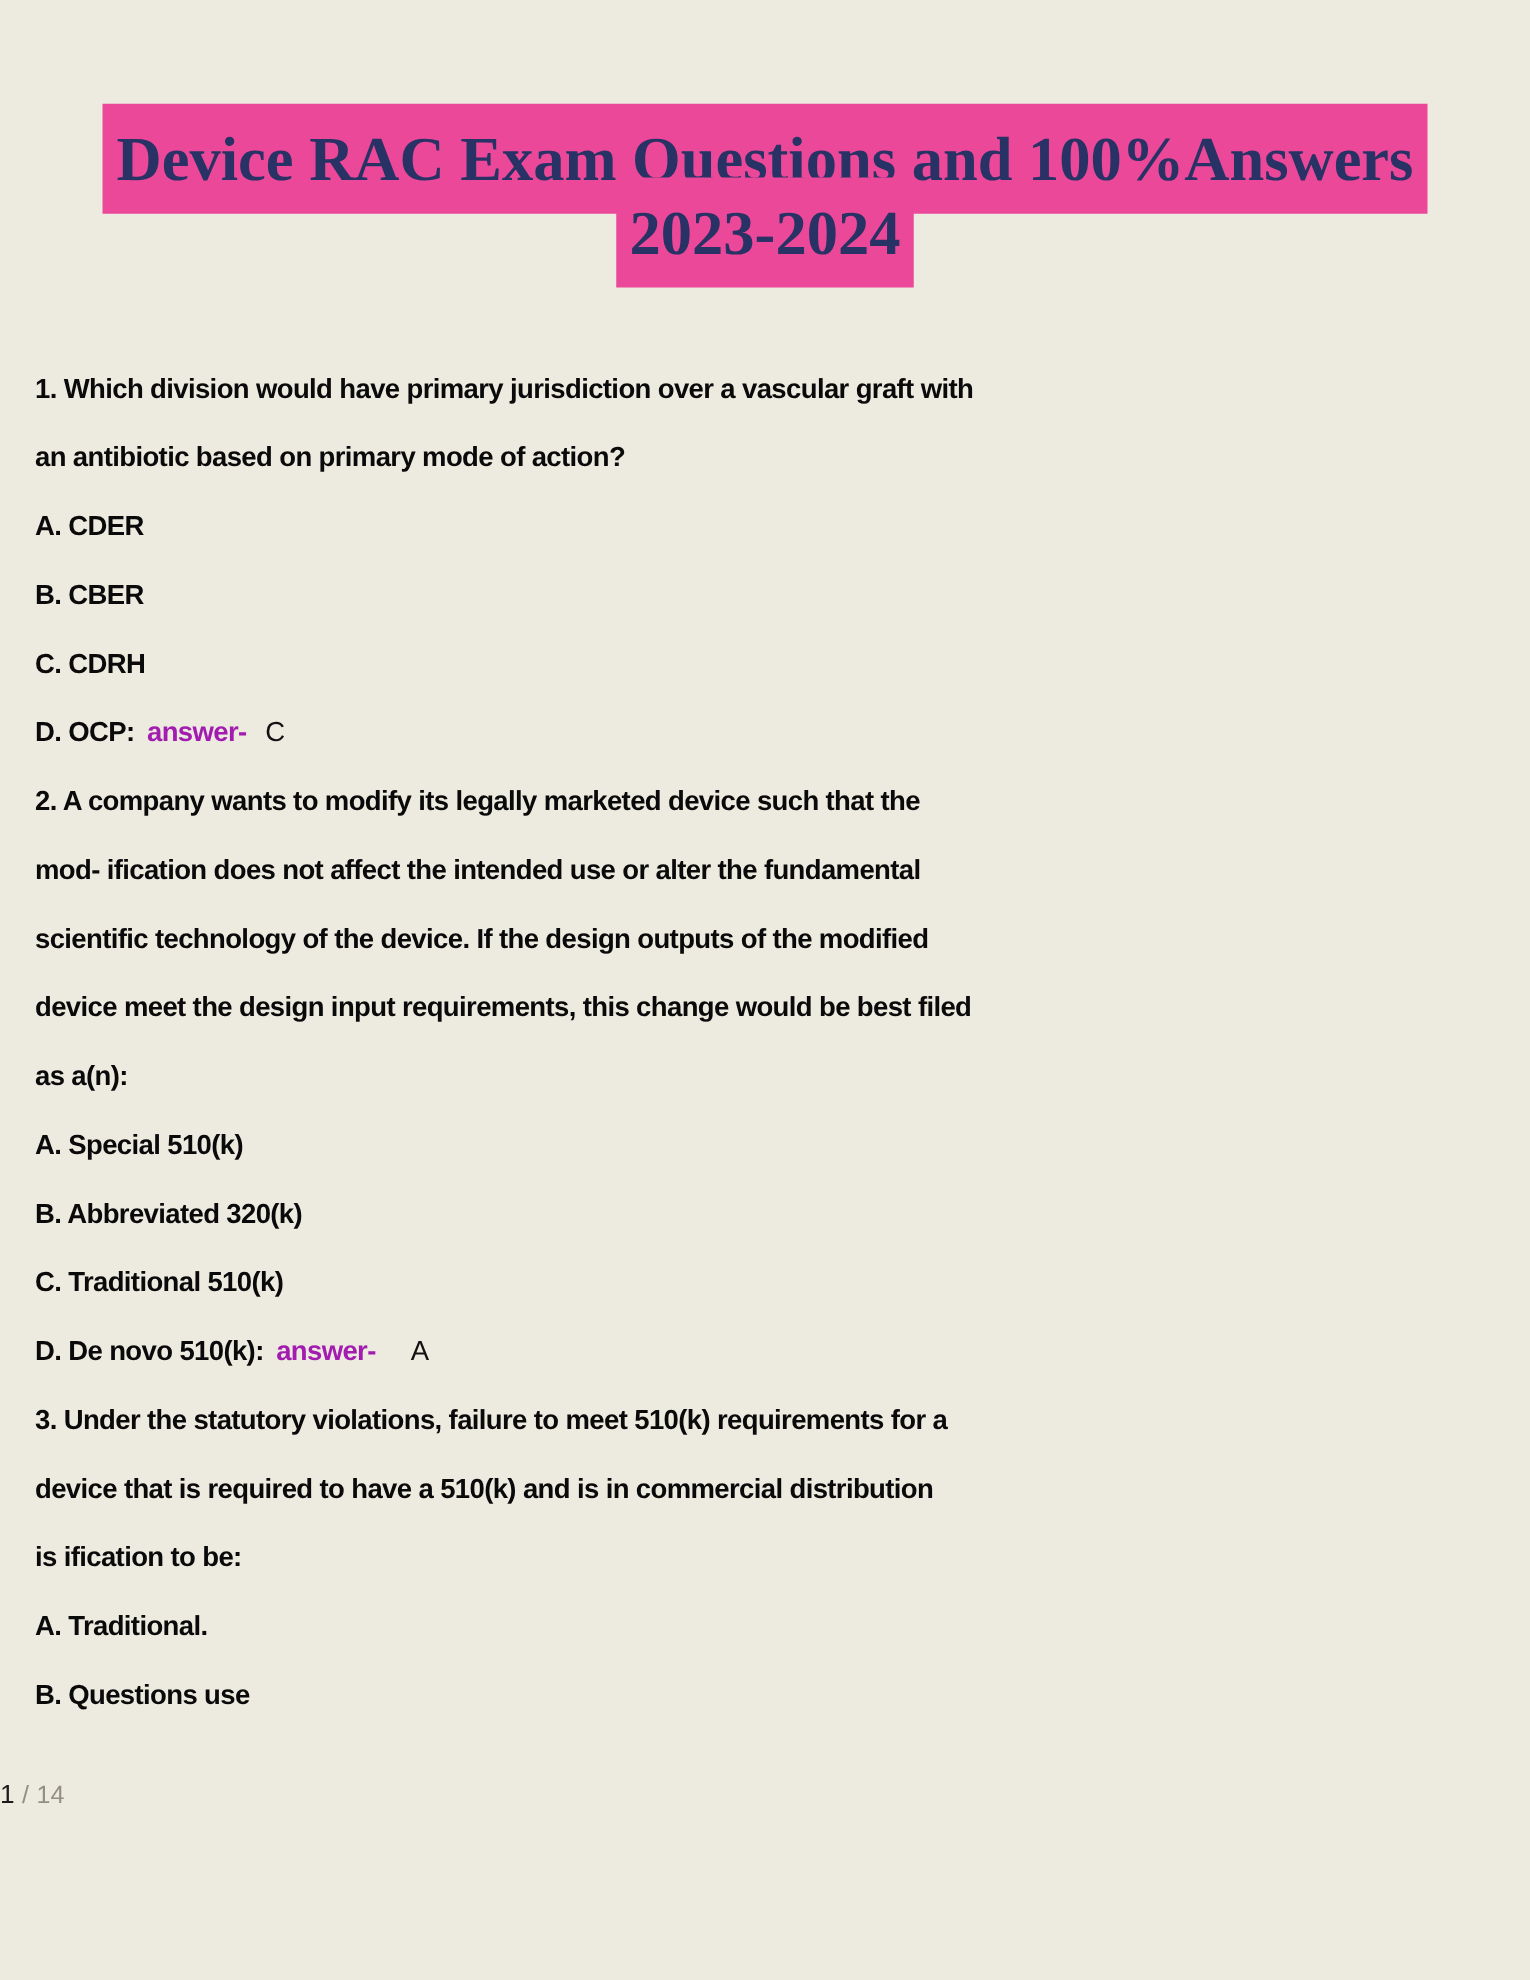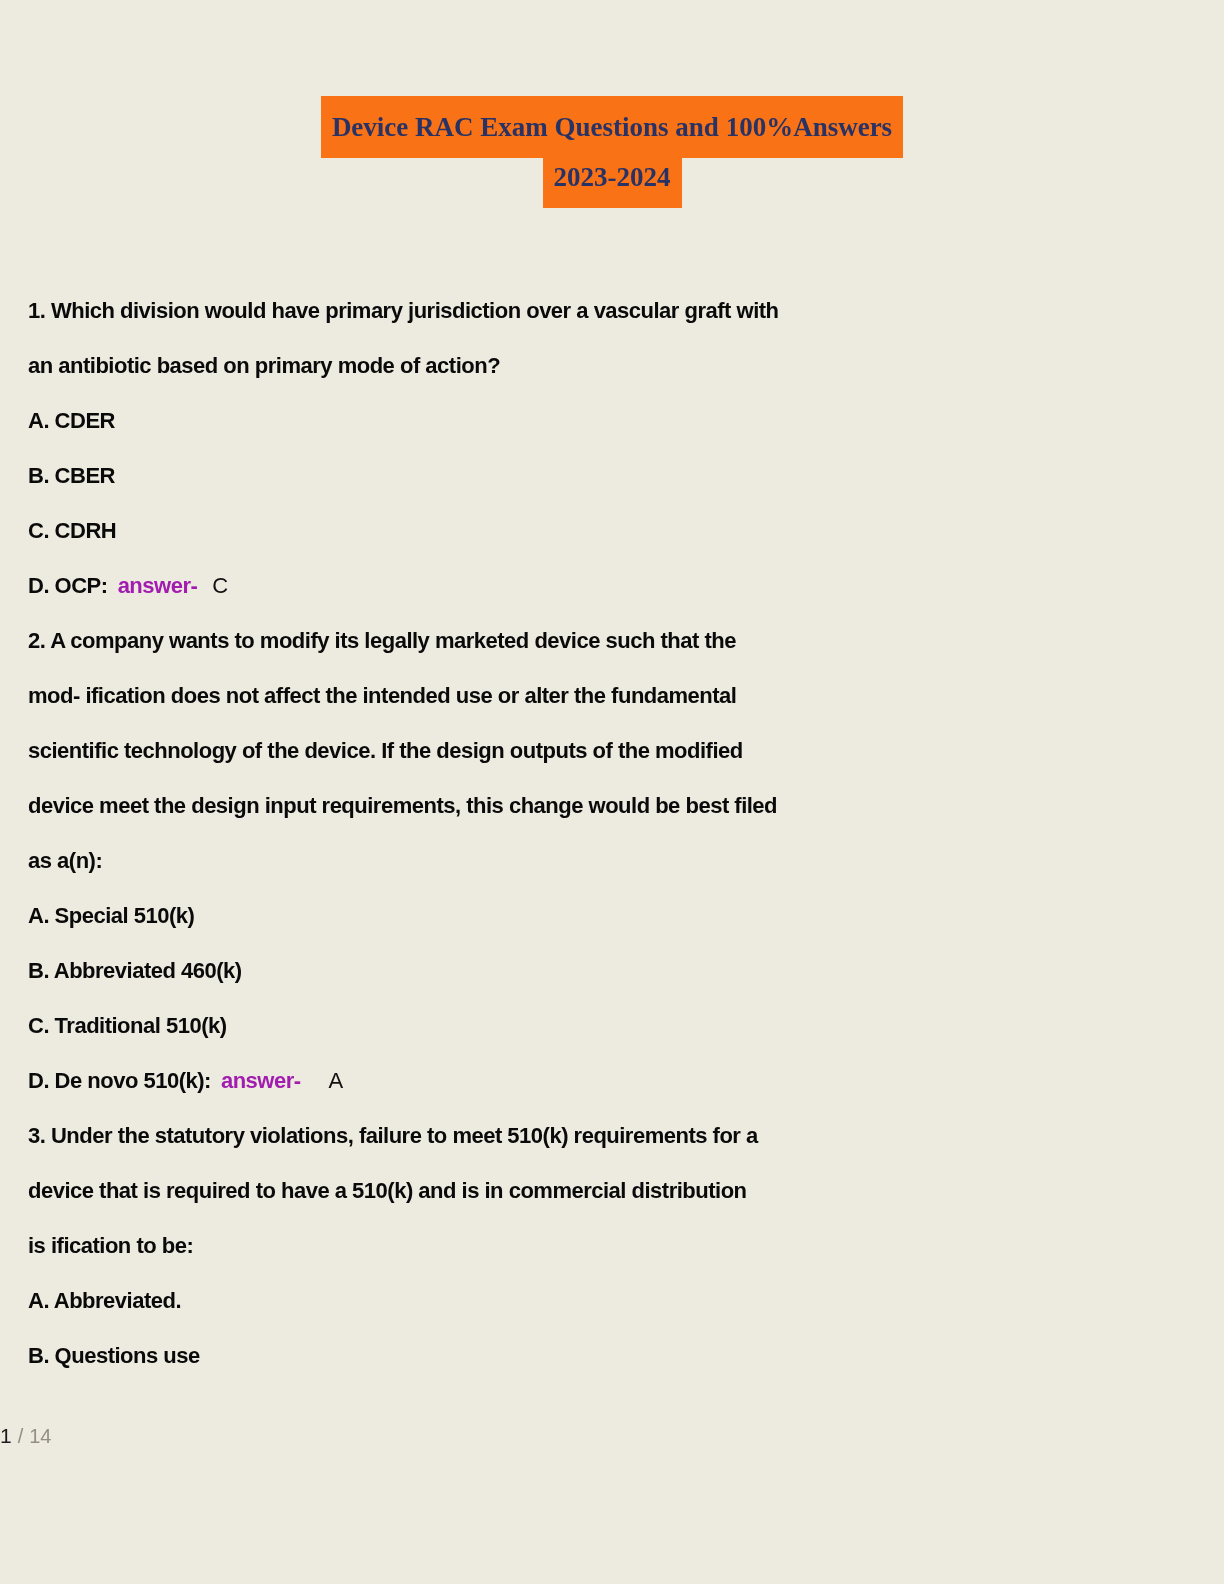--- a/index.html
+++ b/index.html
@@ -18,23 +18,23 @@
     position: absolute;
     top: 104px;
     left: 0;
     width: 100%;
     text-align: center;
     font-family: "Liberation Serif", serif;
     font-weight: 700;
   }
   .title-line { line-height: 47px; }
   .title-line > span {
-    background: #f97316;
+    background: #ec4899;
     color: #293264;
-    font-size: 27px;
+    font-size: 50px;
     padding: 16px 11px;
   }
 
   
   .content {
     position: absolute;
     top: 283px;
     left: 28px;
     right: 30px;
     color: #0a0a0a;
@@ -99,30 +99,30 @@
     <div class="line">
       <span>D. OCP:</span><span class="answer-label">answer-</span><span class="answer-letter">C</span>
     </div>
 
     <div class="line">2. A company wants to modify its legally marketed device such that the</div>
     <div class="line">mod- ification does not affect the intended use or alter the fundamental</div>
     <div class="line">scientific technology of the device. If the design outputs of the modified</div>
     <div class="line">device meet the design input requirements, this change would be best filed</div>
     <div class="line">as a(n):</div>
     <div class="line">A. Special 510(k)</div>
-    <div class="line">B. Abbreviated 460(k)</div>
+    <div class="line">B. Abbreviated 320(k)</div>
     <div class="line">C. Traditional 510(k)</div>
     <div class="line">
       <span>D. De novo 510(k):</span><span class="answer-label">answer-</span><span class="answer-letter wide">A</span>
     </div>
 
     <div class="line">3. Under the statutory violations, failure to meet 510(k) requirements for a</div>
     <div class="line">device that is required to have a 510(k) and is in commercial distribution</div>
     <div class="line">is ification to be:</div>
-    <div class="line">A. Abbreviated.</div>
+    <div class="line">A. Traditional.</div>
     <div class="line">B. Questions use</div>
 
   </div>
 
   <div class="footer">
     <span class="current">1</span><span class="sep">/</span><span class="total">14</span>
   </div>
 
 </div>
 

